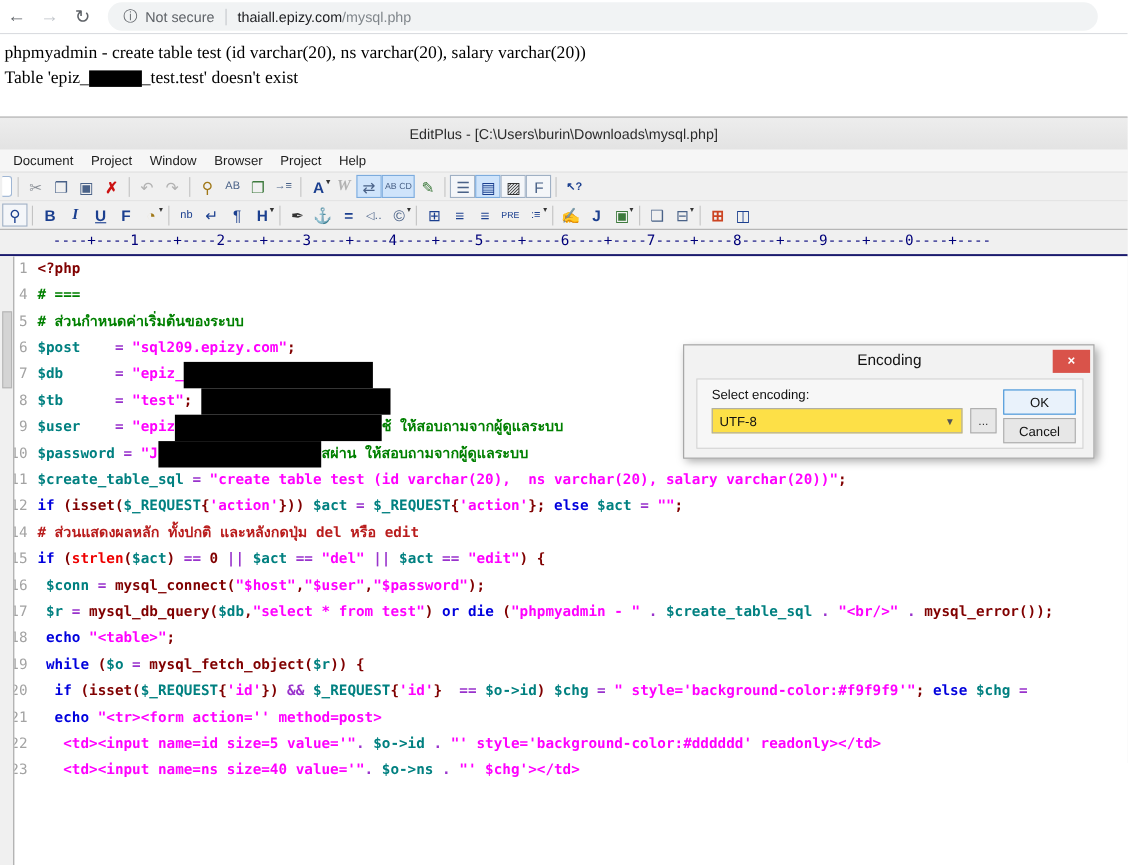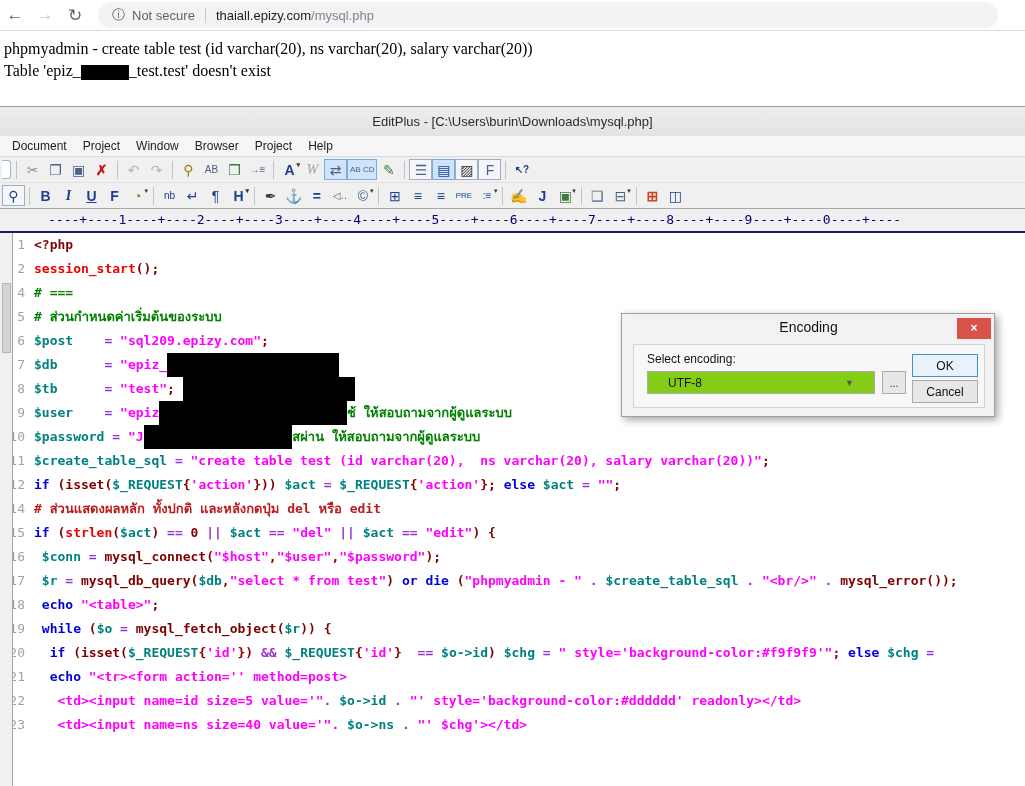--- a/index.html
+++ b/index.html
@@ -69,23 +69,23 @@
   
   .dialog { position:absolute; left:621px; top:313px; width:374px; height:104px;
     background:#f2f2f2; border:1px solid #9f9f9f; box-shadow:3px 3px 8px rgba(0,0,0,0.35); z-index:50; }
   .dlg-title { height:26px; display:flex; align-items:center; }
   .dlg-title-text { flex:1; text-align:center; font-size:14px; color:#111; padding-left:38px; }
   .dlg-close { width:34px; height:21px; background:#d9534a; color:#fff; font-size:12px; font-weight:bold;
     display:flex; align-items:center; justify-content:center; margin:2px 3px 0 0; cursor:pointer; }
   .dlg-group { position:absolute; left:11px; top:30px; width:352px; height:64px;
     background:#f7f7f7; border:1px solid #d2d2d2; }
   .dlg-label { position:absolute; left:13px; top:7px; font-size:12px; color:#111; }
-  .dlg-combo { position:absolute; left:13px; top:26px; width:228px; height:23px; background:#84cc16;
+  .dlg-combo { position:absolute; left:13px; top:26px; width:228px; height:23px; background:#fde047;
     border:1px solid #ababab; font-size:12px; color:#111; display:flex; align-items:center;
-    padding:0 20px; cursor:pointer; }
+    padding:0 6px; cursor:pointer; }
   .combo-arrow { margin-left:auto; font-size:9px; color:#555; }
   .dlg-browse { position:absolute; left:248px; top:26px; width:24px; height:23px; background:#e7e7e7;
     border:1px solid #ababab; font-size:11px; color:#333; display:flex; align-items:center;
     justify-content:center; cursor:pointer; }
   .dlg-btn { position:absolute; width:66px; height:23px; background:#e7e7e7; border:1px solid #ababab;
     font-size:12px; color:#111; display:flex; align-items:center; justify-content:center; cursor:pointer; }
   .dlg-ok { left:278px; top:9px; border:1px solid #3d8fd6; background:#e9f2fb; }
   .dlg-cancel { left:278px; top:35px; }
 </style>
 </head>
@@ -181,21 +181,20 @@
       <span class="tbtn c-steel">❑</span>
       <span class="tbtn c-steel">⊟<span class="dd">▾</span></span>
       <span class="tsep"></span>
       <span class="tbtn c-winlogo bold">⊞</span>
       <span class="tbtn c-navy">◫</span>
     </div>
   <div class="ep-ruler">----+----1----+----2----+----3----+----4----+----5----+----6----+----7----+----8----+----9----+----0----+----</div>
   <div class="ep-body">
     <div id="code-lines">
         <div class="code-line"><span class="lineno">1</span><span style="color: rgb(128, 0, 0);">&lt;?php</span></div>
-        <div class="code-line"><span class="lineno">2</span><span style="color: rgb(238, 0, 0);">session_start</span><span style="color: rgb(128, 0, 0);">();</span></div>
         <div class="code-line"><span class="lineno">4</span><span style="color: rgb(0, 128, 0);"># ===</span></div>
         <div class="code-line"><span class="lineno">5</span><span style="color: rgb(0, 128, 0);"># ส่วนกำหนดค่าเริ่มต้นของระบบ</span></div>
         <div class="code-line"><span class="lineno">6</span><span style="color: rgb(0, 128, 128);">$post</span><span style="color: rgb(0, 0, 0);">    </span><span style="color: rgb(153, 51, 204);">=</span><span style="color: rgb(0, 0, 0);"> </span><span style="color: rgb(255, 0, 255);">"sql209.epizy.com"</span><span style="color: rgb(128, 0, 0);">;</span></div>
         <div class="code-line"><span class="lineno">7</span><span style="color: rgb(0, 128, 128);">$db</span><span style="color: rgb(0, 0, 0);">      </span><span style="color: rgb(153, 51, 204);">=</span><span style="color: rgb(0, 0, 0);"> </span><span style="color: rgb(255, 0, 255);">"epiz_</span><span class="sg-redact">                      </span></div>
         <div class="code-line"><span class="lineno">8</span><span style="color: rgb(0, 128, 128);">$tb</span><span style="color: rgb(0, 0, 0);">      </span><span style="color: rgb(153, 51, 204);">=</span><span style="color: rgb(0, 0, 0);"> </span><span style="color: rgb(255, 0, 255);">"test"</span><span style="color: rgb(128, 0, 0);">;</span><span style="color: rgb(0, 0, 0);"> </span><span class="sg-redact">                      </span></div>
         <div class="code-line"><span class="lineno">9</span><span style="color: rgb(0, 128, 128);">$user</span><span style="color: rgb(0, 0, 0);">    </span><span style="color: rgb(153, 51, 204);">=</span><span style="color: rgb(0, 0, 0);"> </span><span style="color: rgb(255, 0, 255);">"epiz</span><span class="sg-redact">                        </span><span style="color: rgb(0, 128, 0);">ช้ ให้สอบถามจากผู้ดูแลระบบ</span></div>
         <div class="code-line"><span class="lineno">10</span><span style="color: rgb(0, 128, 128);">$password</span><span style="color: rgb(0, 0, 0);"> </span><span style="color: rgb(153, 51, 204);">=</span><span style="color: rgb(0, 0, 0);"> </span><span style="color: rgb(255, 0, 255);">"J</span><span class="sg-redact">                   </span><span style="color: rgb(0, 128, 0);">สผ่าน ให้สอบถามจากผู้ดูแลระบบ</span></div>
         <div class="code-line"><span class="lineno">11</span><span style="color: rgb(0, 128, 128);">$create_table_sql</span><span style="color: rgb(0, 0, 0);"> </span><span style="color: rgb(153, 51, 204);">=</span><span style="color: rgb(0, 0, 0);"> </span><span style="color: rgb(255, 0, 255);">"create table test (id varchar(20),  ns varchar(20), salary varchar(20))"</span><span style="color: rgb(128, 0, 0);">;</span></div>
         <div class="code-line"><span class="lineno">12</span><span style="color: rgb(0, 0, 221);">if</span><span style="color: rgb(0, 0, 0);"> </span><span style="color: rgb(128, 0, 0);">(</span><span style="color: rgb(128, 0, 0);">isset</span><span style="color: rgb(128, 0, 0);">(</span><span style="color: rgb(0, 128, 128);">$_REQUEST</span><span style="color: rgb(128, 0, 0);">{</span><span style="color: rgb(255, 0, 255);">'action'</span><span style="color: rgb(128, 0, 0);">}))</span><span style="color: rgb(0, 0, 0);"> </span><span style="color: rgb(0, 128, 128);">$act</span><span style="color: rgb(0, 0, 0);"> </span><span style="color: rgb(153, 51, 204);">=</span><span style="color: rgb(0, 0, 0);"> </span><span style="color: rgb(0, 128, 128);">$_REQUEST</span><span style="color: rgb(128, 0, 0);">{</span><span style="color: rgb(255, 0, 255);">'action'</span><span style="color: rgb(128, 0, 0);">};</span><span style="color: rgb(0, 0, 0);"> </span><span style="color: rgb(0, 0, 221);">else</span><span style="color: rgb(0, 0, 0);"> </span><span style="color: rgb(0, 128, 128);">$act</span><span style="color: rgb(0, 0, 0);"> </span><span style="color: rgb(153, 51, 204);">=</span><span style="color: rgb(0, 0, 0);"> </span><span style="color: rgb(255, 0, 255);">""</span><span style="color: rgb(128, 0, 0);">;</span></div>
         <div class="code-line"><span class="lineno">14</span><span style="color: #b91c1c;"># ส่วนแสดงผลหลัก ทั้งปกติ และหลังกดปุ่ม del หรือ edit</span></div>

